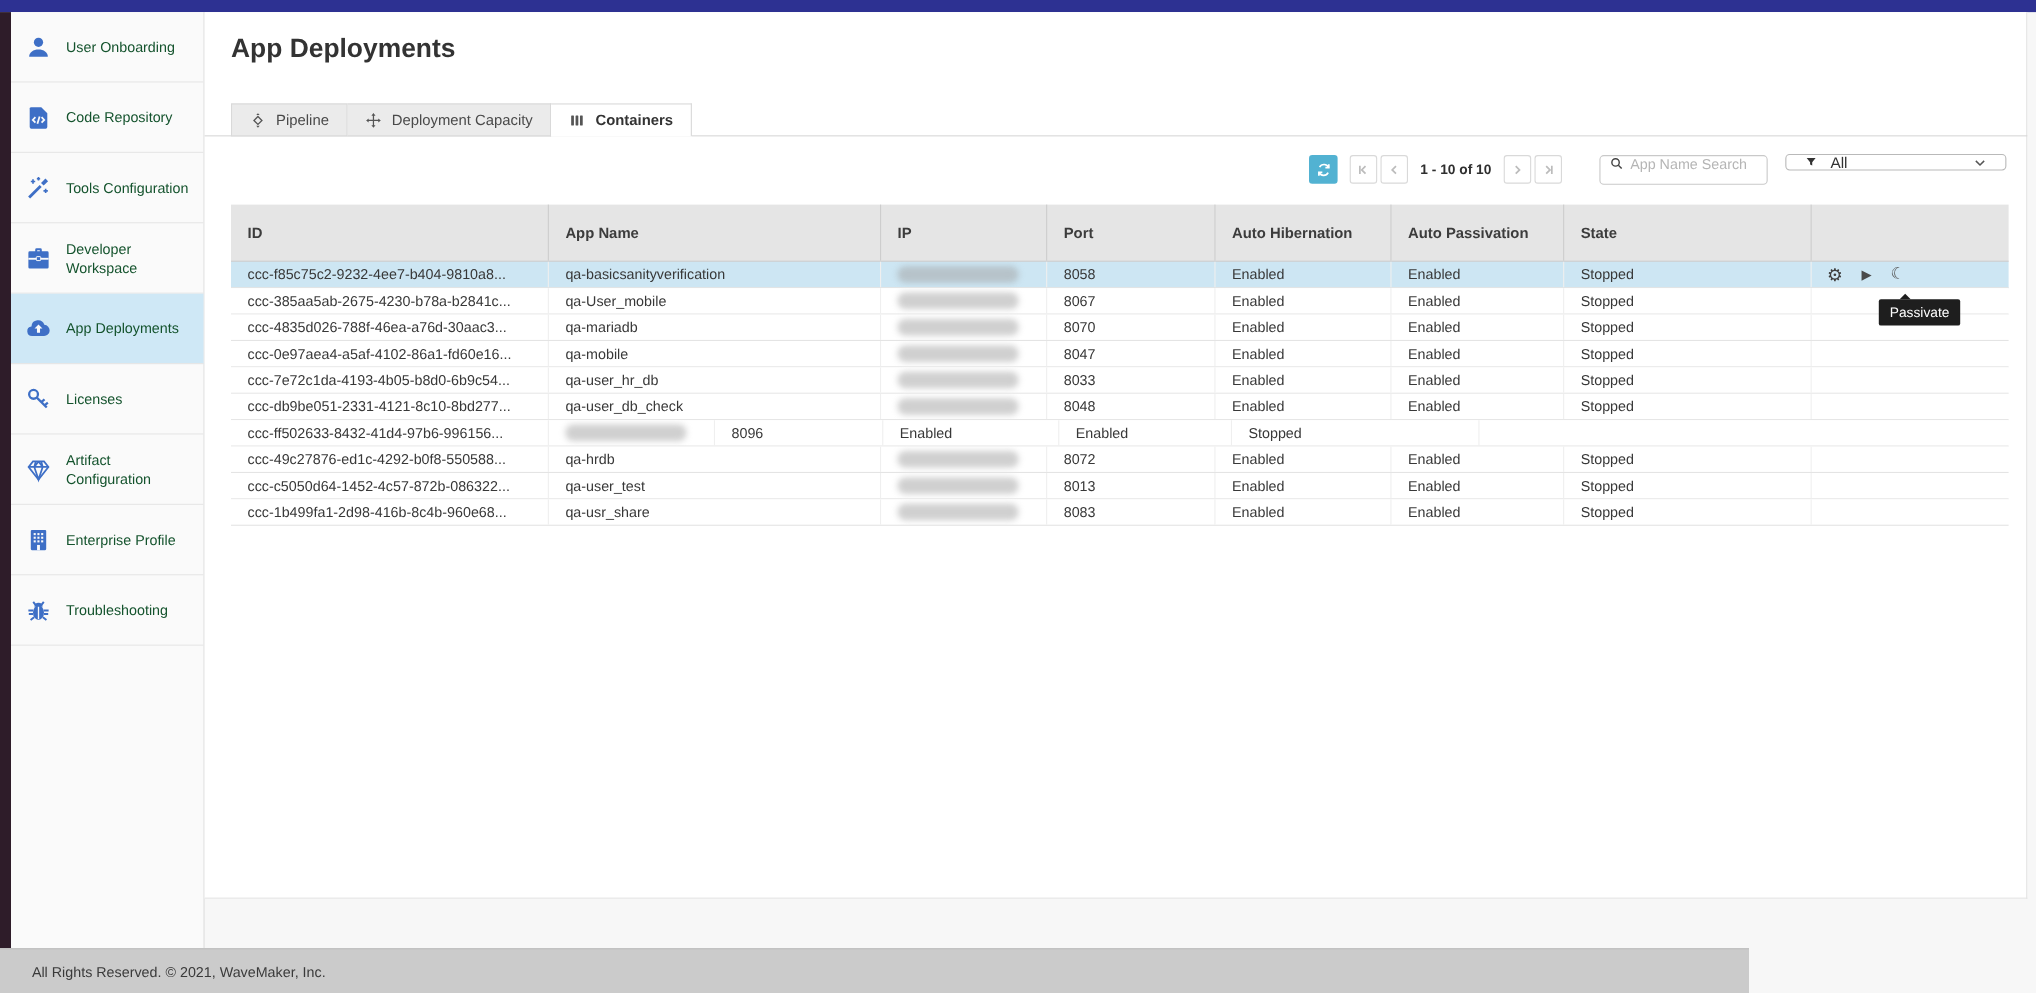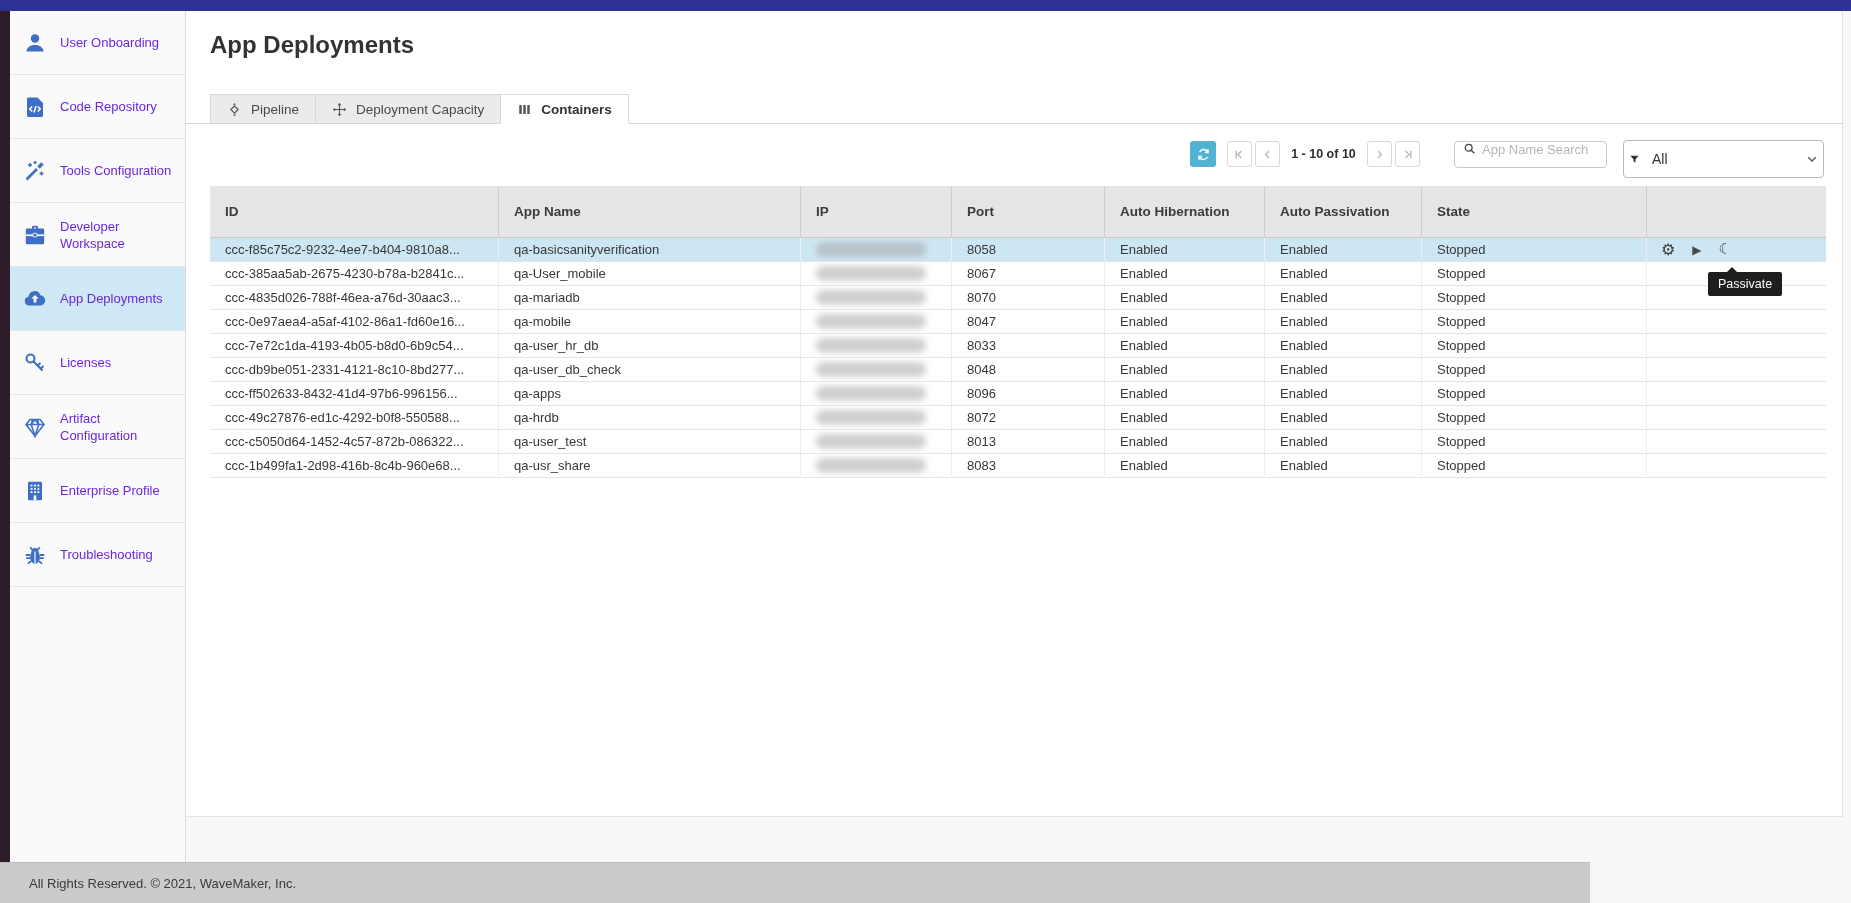--- a/index.html
+++ b/index.html
@@ -14,21 +14,21 @@
   .topbar { position:absolute; left:0; top:0; width:1851px; height:11px; background:#2d3192; }
   .edge-strip { position:absolute; left:0; top:11px; width:10px; height:851px; background:#2e1c29; }
 
   
   .sidebar { position:absolute; left:10px; top:11px; width:176px; height:851px; background:#fafafa; border-right:1px solid #dcdcdc; }
   .side-item { display:flex; align-items:center; height:64px; border-bottom:1px solid #e6e6e6; padding-left:13px; gap:13px; cursor:pointer; }
   .side-item.active { background:#cfe8f6; }
   .icn { display:inline-flex; }
   .side-item .icn { width:24px; height:24px; color:#3e6fc6; flex:0 0 24px; }
   .icn svg { width:100%; height:100%; display:block; }
-  .side-label { font-size:13px; line-height:17px; color:#6d28d9; width:114px; }
+  .side-label { font-size:13px; line-height:17px; color:#14532d; width:114px; }
 
   
   .main-card { position:absolute; left:186px; top:11px; width:1657px; height:806px; background:#fff; border-right:1px solid #e3e3e3; border-bottom:1px solid #e3e3e3; }
   .page-title { position:absolute; left:24px; top:20px; font-size:24px; font-weight:bold; color:#333; }
 
   
   .tabbar-line { position:absolute; left:0; top:112px; width:1657px; height:1px; background:#d8d8d8; }
   .tabs { position:absolute; left:24px; top:83px; display:flex; z-index:2; }
   .tab { display:flex; align-items:center; gap:9px; height:30px; padding:0 16px; background:#ebebeb; border:1px solid #d9d9d9; border-left:none; font-size:13.5px; color:#4a4a4a; cursor:pointer; }
   .tab:first-child { border-left:1px solid #d9d9d9; }
@@ -39,21 +39,21 @@
   .btn-refresh { position:absolute; left:1004px; top:130px; width:26px; height:26px; background:#52b2d2; border-radius:3px; display:flex; align-items:center; justify-content:center; cursor:pointer; }
   .btn-refresh .icn { width:15px; height:15px; }
   .pg-btn { position:absolute; top:130px; width:25px; height:26px; background:#fff; border:1px solid #d9d9d9; border-radius:3px; display:flex; align-items:center; justify-content:center; cursor:pointer; }
   .pg-btn .icn { width:15px; height:15px; }
   .pg-first { left:1041px; } .pg-prev { left:1069px; } .pg-next { left:1181px; } .pg-last { left:1209px; }
   .pg-label { position:absolute; left:1094px; top:130px; width:87px; line-height:26px; text-align:center; font-size:12.5px; font-weight:bold; color:#2f2f2f; }
   .search-box { position:absolute; left:1268px; top:130px; width:153px; height:27px; background:#fff; border:1px solid #c9c9c9; border-radius:4px; display:flex; align-items:flex-start; padding:0 8px; gap:6px; }
   .search-box .icn { width:13px; height:13px; flex:0 0 13px; }
   .search-box input { border:none; outline:none; width:100%; font-size:13px; color:#333; background:transparent; font-family:inherit; }
   .search-box input::placeholder { color:#b5b5b5; }
-  .filter-select { position:absolute; left:1437px; top:129px; width:201px; height:38px; background:#fff; border:1px solid #b9b9b9; border-radius:4px; display:flex; align-items:center; padding:0 4px; gap:11px; cursor:pointer; }
+  .filter-select { position:absolute; left:1437px; top:129px; width:201px; height:15px; background:#fff; border:1px solid #b9b9b9; border-radius:4px; display:flex; align-items:center; padding:0 16px; gap:11px; cursor:pointer; }
   .filter-select .icn { width:13px; height:13px; }
   .filter-value { font-size:14px; color:#333; }
   .filter-select .chev { margin-left:auto; width:14px; height:14px; }
 
   
   .table { position:absolute; left:24px; top:175px; width:1616px; }
   .thead { display:flex; height:52px; background:#e5e5e5; border-bottom:1px solid #c9c9c9; }
   .th { display:flex; align-items:center; padding-left:15px; font-size:13.5px; font-weight:bold; color:#3c3c3c; border-right:1px solid #cdcdcd; }
   .th:last-child { border-right:none; }
   .tr { display:flex; height:24px; background:#fff; border-bottom:1px solid #e4e4e4; cursor:pointer; }
@@ -375,21 +375,20 @@
             <span class="ip-blob"></span>
           </div>
           <div class="td c3">8048</div>
           <div class="td c4">Enabled</div>
           <div class="td c5">Enabled</div>
           <div class="td c6">Stopped</div>
           <div class="td c7"></div>
         </div>
         <div class="tr">
           <div class="td c0">ccc-ff502633-8432-41d4-97b6-996156...</div>
-          <div class="td c1">qa-apps</div>
           <div class="td c2">
             <span class="ip-blob"></span>
           </div>
           <div class="td c3">8096</div>
           <div class="td c4">Enabled</div>
           <div class="td c5">Enabled</div>
           <div class="td c6">Stopped</div>
           <div class="td c7"></div>
         </div>
         <div class="tr">

